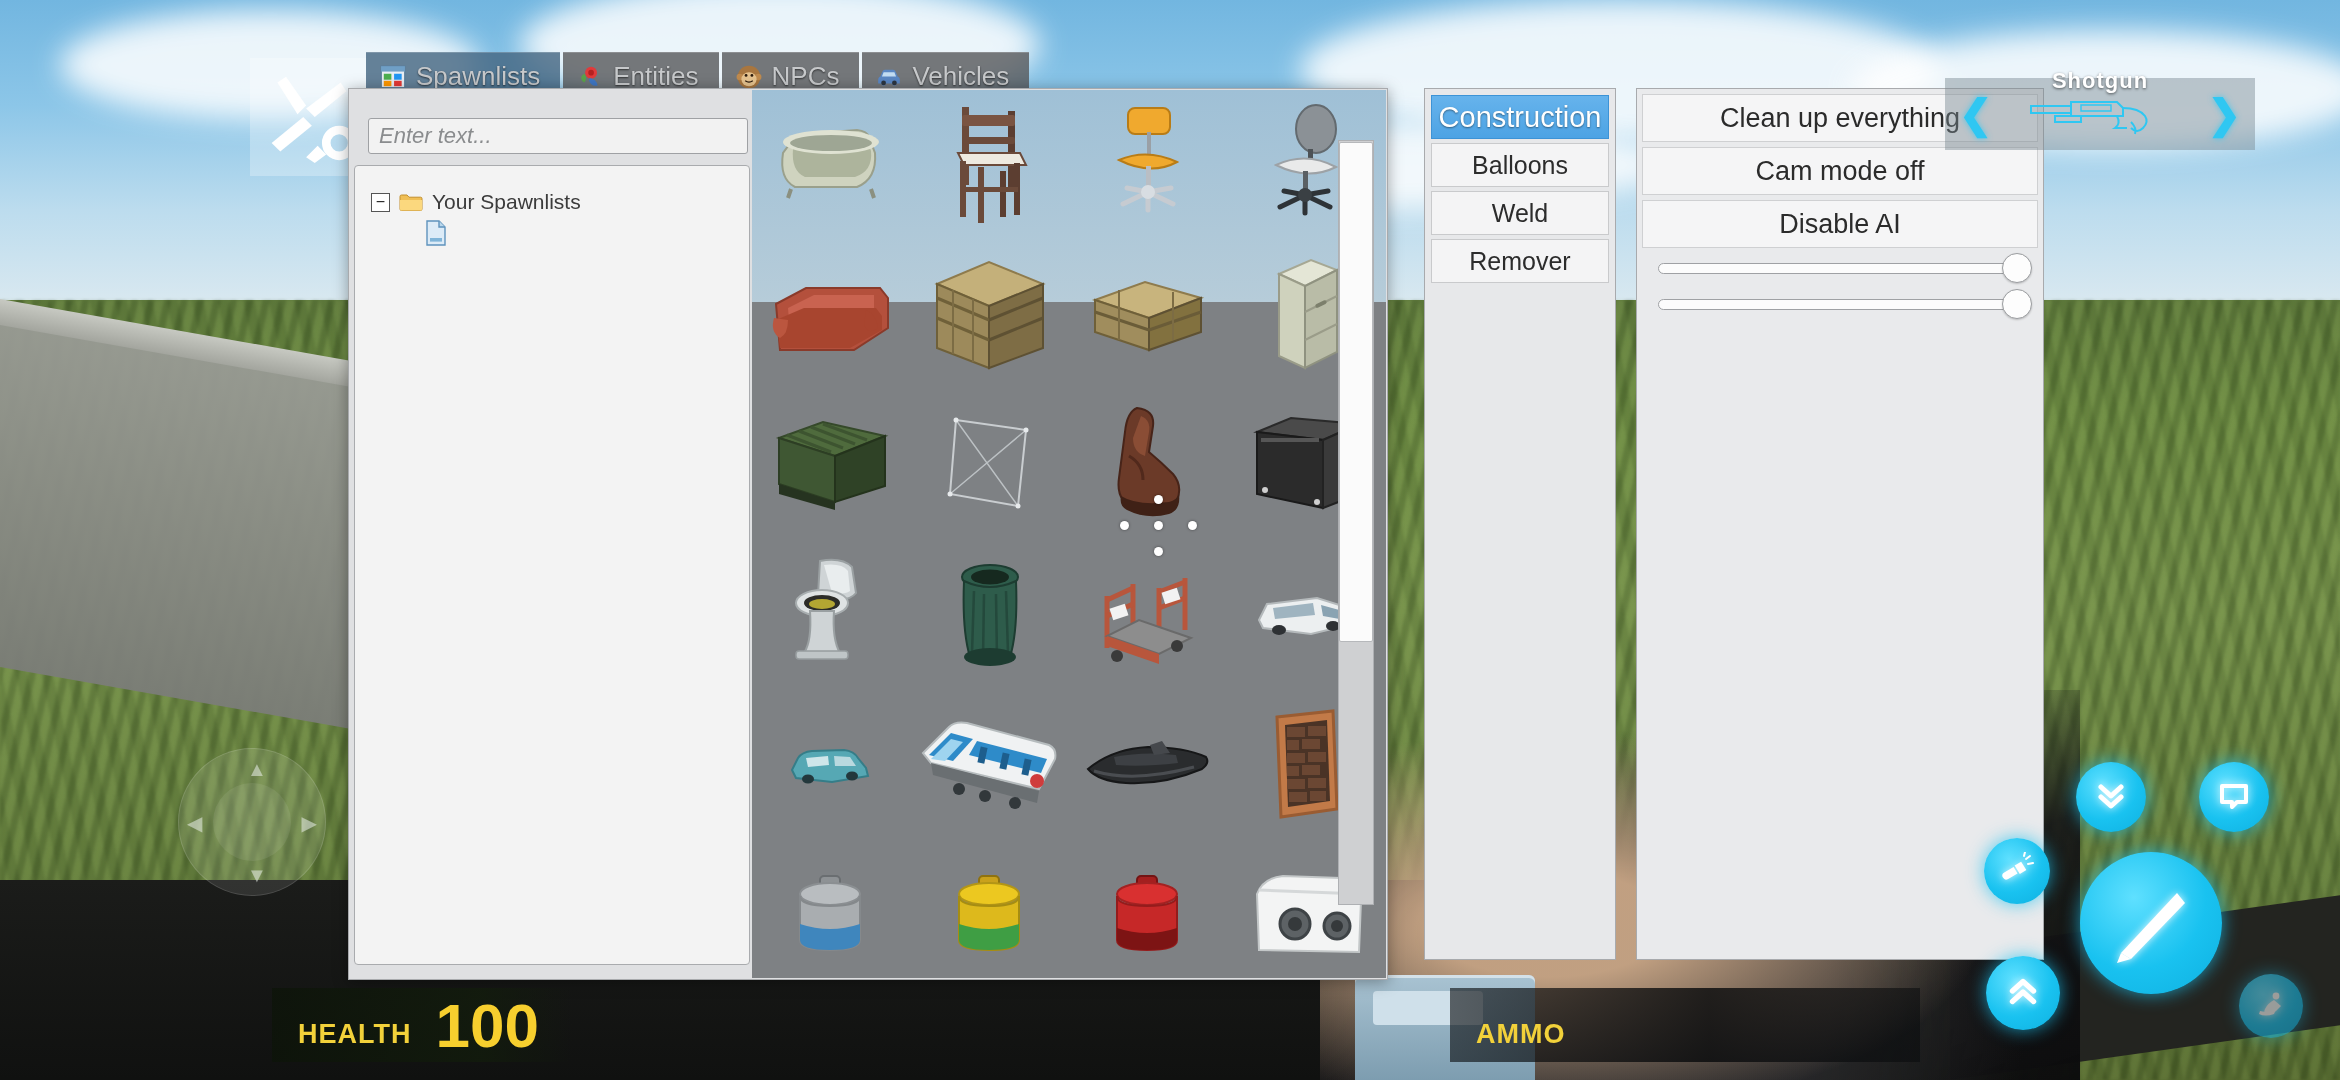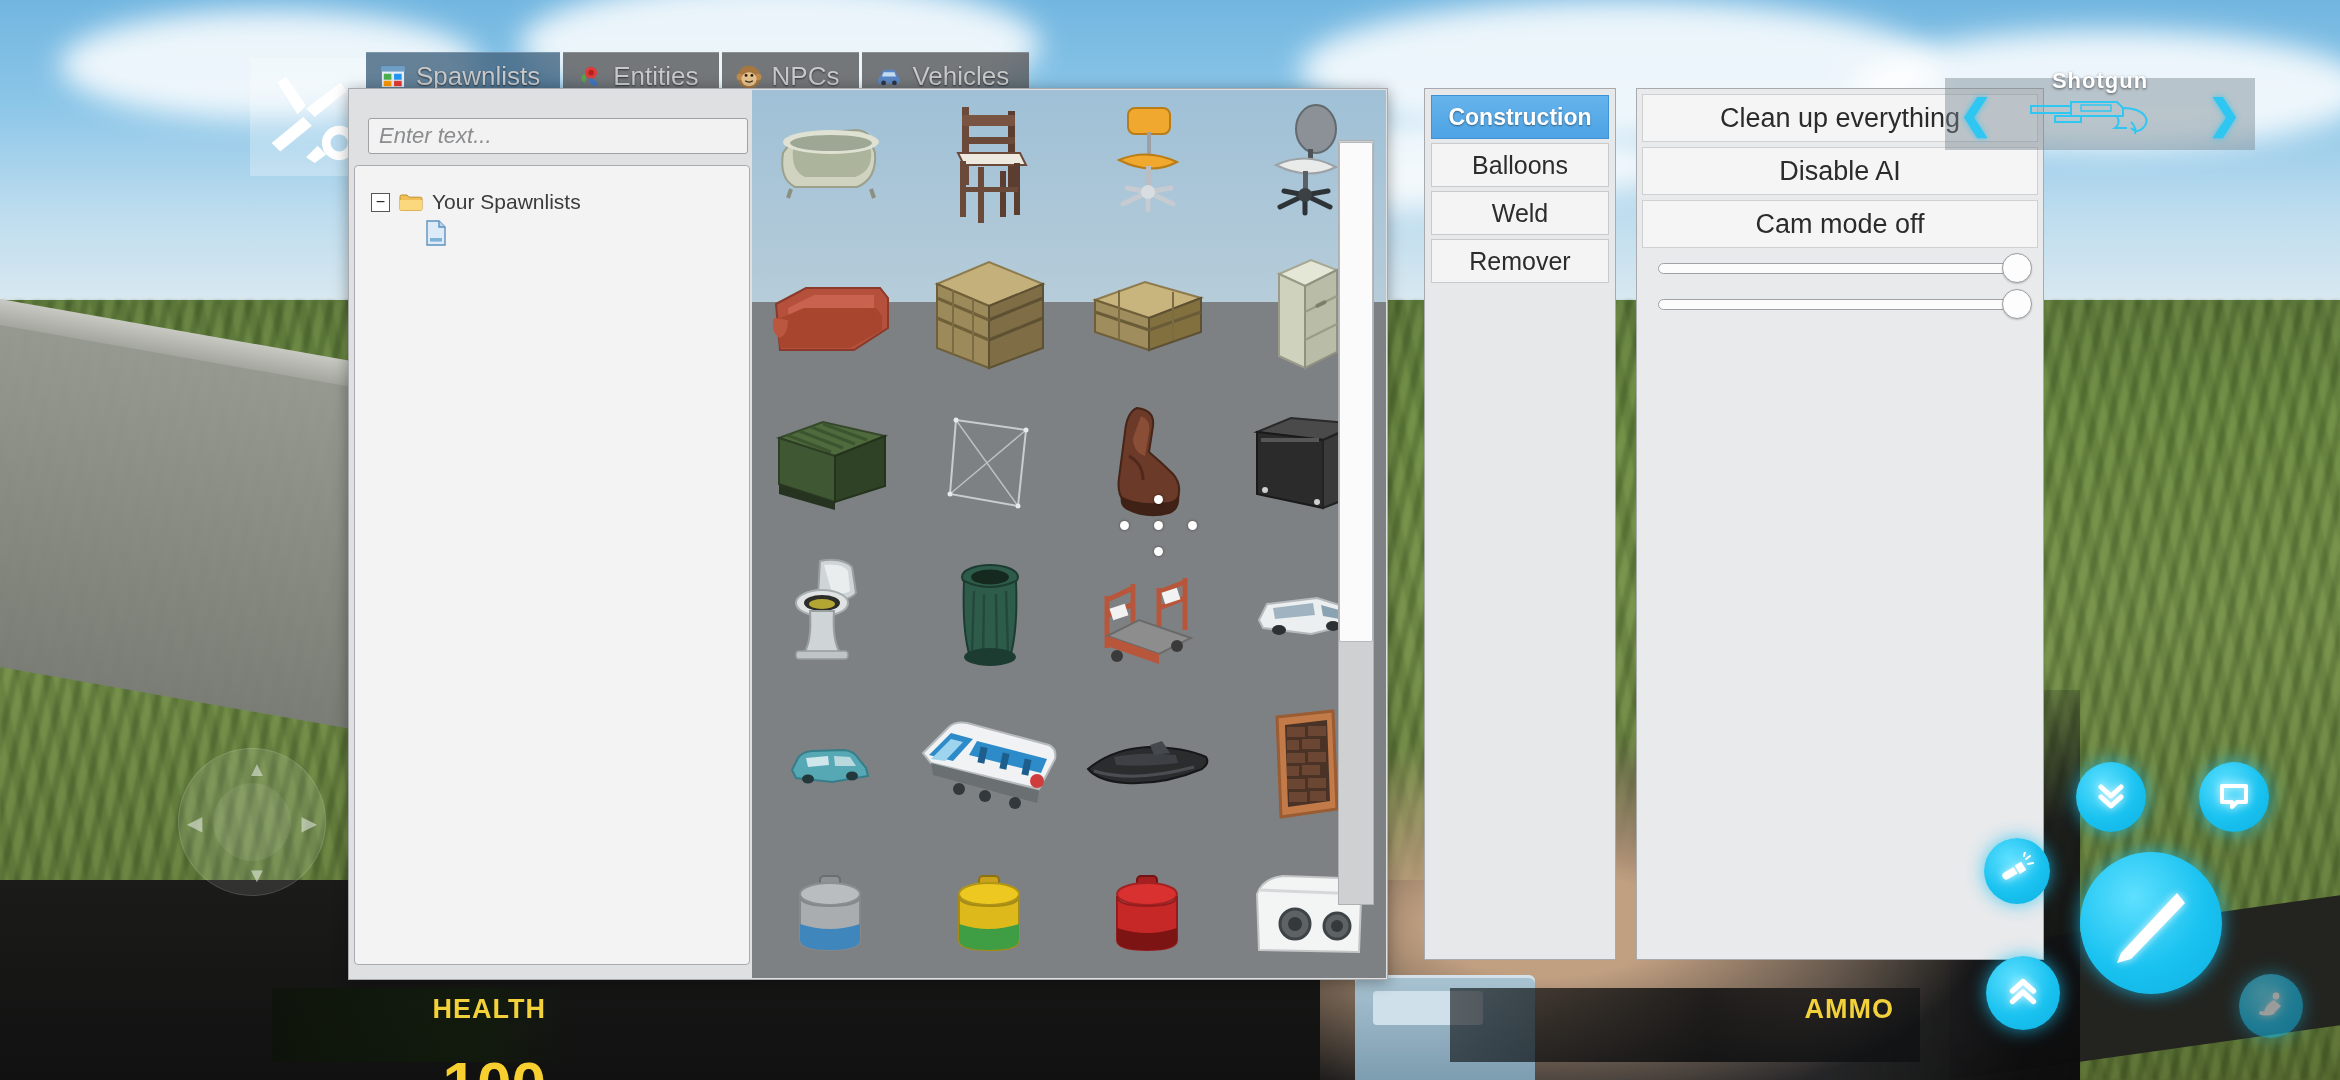--- a/index.html
+++ b/index.html
@@ -159,21 +159,21 @@
     background:#e7e8ea; border:1px solid #a8aaad;
     padding:6px 6px 0 6px;
   }
   .toolbtn{
     width:100%; height:44px; display:flex; align-items:center; justify-content:center;
     font-size:25px; color:#2c2c2c; background:#f4f4f5;
     border:1px solid #c9cacc; margin-bottom:4px; cursor:pointer;
   }
   .toolbtn.selected{
     background:linear-gradient(180deg,#66b3ec,#4da3e4);
-    color:#fff; font-weight:bold; font-size:23px;
+    color:#fff; font-weight:normal; font-size:29px;
     text-shadow:0 1px 2px rgba(0,0,0,.45);
     border-color:#3d93d6;
   }
 
   
   #optpanel{
     position:absolute; left:1636px; top:88px; width:408px; height:872px;
     background:#e9eaec; border:1px solid #a8aaad;
     padding:5px 5px 0 5px;
   }
@@ -191,21 +191,21 @@
   .slider .knob{
     position:absolute; top:0; width:30px; height:30px; border-radius:50%;
     background:#fdfdfd; border:1px solid #9c9ea1; cursor:grab;
     box-shadow:0 1px 2px rgba(0,0,0,.2);
   }
 
   
   .hud-box{
     position:absolute; height:74px;
     background:linear-gradient(90deg, rgba(12,20,8,.72) 0%, rgba(18,28,12,.78) 70%, rgba(18,28,12,.0) 100%);
-    display:flex; align-items:flex-end; gap:24px; padding:0 26px 6px 26px;flex-direction:column;
+    display:flex; align-items:flex-end; gap:24px; padding:0 26px 6px 26px;
   }
   #health-hud{ left:272px; top:988px; width:300px; }
   #ammo-hud{ left:1450px; top:988px; width:470px;
     background:linear-gradient(90deg, rgba(8,10,12,.60) 0%, rgba(8,10,12,.82) 55%, rgba(8,10,12,.55) 100%); }
   .hud-label{ font-size:27px; font-weight:bold; color:#f2d13a; letter-spacing:1px; line-height:1.6; }
   .hud-value{ font-size:62px; font-weight:bold; color:#f7cf2e; line-height:.95; }
   #ammo-hud .hud-value{ margin-left:auto; }
 
   
   #weapon-sel{
@@ -667,22 +667,22 @@
 
 <div id="toolpanel">
   <div class="toolbtn selected">Construction</div>
   <div class="toolbtn">Balloons</div>
   <div class="toolbtn">Weld</div>
   <div class="toolbtn">Remover</div>
 </div>
 
 <div id="optpanel">
   <div class="optbtn">Clean up everything</div>
+  <div class="optbtn">Cam mode off</div>
   <div class="optbtn">Disable AI</div>
-  <div class="optbtn">Cam mode off</div>
 
   <div class="slider">
     <div class="track"></div>
     <div class="knob" style="left:95%;"></div>
   </div>
 
   <div class="slider">
     <div class="track"></div>
     <div class="knob" style="left:95%;"></div>
   </div>

